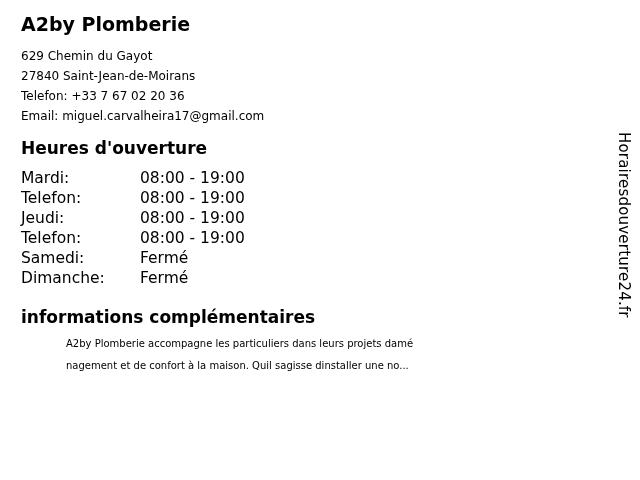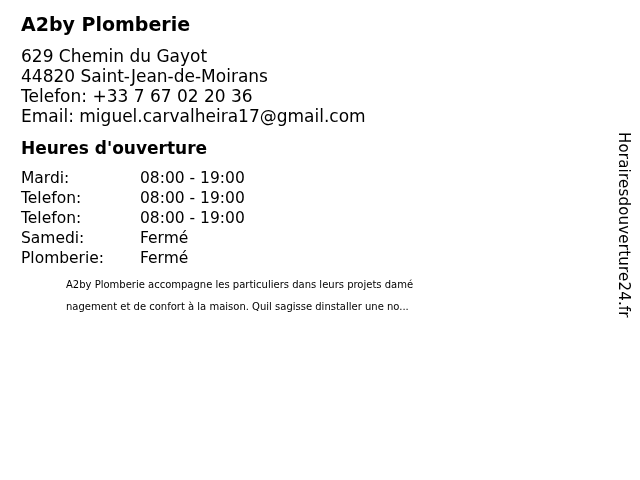--- a/index.html
+++ b/index.html
@@ -14,21 +14,21 @@
     width: 640px; height: 480px;
     padding: 12px 12px 0 21px;
     overflow: hidden;
   }
   h1.title {
     font-size: 19px;
     font-weight: bold;
     margin: 1px 0 11px 0;
   }
   .address {
-    font-size: 17px;
+    font-size: 12px;
     line-height: 20px;
   }
   h2.section-heading {
     font-size: 17px;
     font-weight: bold;
     line-height: 20px;
   }
   .hours-heading { margin-top: 12px; }
   table.hours-table {
     border-collapse: collapse;
@@ -61,52 +61,57 @@
 </style>
 </head>
 <body>
 
 <div class="page">
 
   <h1 class="title">A2by Plomberie</h1>
 
   <div class="address">
     <div>629 Chemin du Gayot</div>
-    <div>44820 Saint-Jean-de-Moirans</div>
+    <div>27840 Saint-Jean-de-Moirans</div>
     <div><span>Telefon:</span> <span>+33 7 67 02 20 36</span></div>
     <div><span>Email:</span> <span>miguel.carvalheira17@gmail.com</span></div>
   </div>
 
   <h2 class="section-heading hours-heading">Heures d'ouverture</h2>
 
   <table class="hours-table">
     <tbody>
       <tr>
         <td class="day">Mardi:</td>
         <td class="time">08:00 - 19:00</td>
       </tr>
       <tr>
         <td class="day">Telefon:</td>
         <td class="time">08:00 - 19:00</td>
       </tr>
       <tr>
+        <td class="day">Jeudi:</td>
+        <td class="time">08:00 - 19:00</td>
+      </tr>
+      <tr>
         <td class="day">Telefon:</td>
         <td class="time">08:00 - 19:00</td>
       </tr>
       <tr>
         <td class="day">Samedi:</td>
         <td class="time">Fermé</td>
       </tr>
       <tr>
-        <td class="day">Plomberie:</td>
+        <td class="day">Dimanche:</td>
         <td class="time">Fermé</td>
       </tr>
     </tbody>
   </table>
 
+  <h2 class="section-heading info-heading">informations complémentaires</h2>
 
   <div class="info-text">
     <div>A2by Plomberie accompagne les particuliers dans leurs projets damé</div>
     <div>nagement et de confort à la maison. Quil sagisse dinstaller une no...</div>
   </div>
 
   <div class="watermark">Horairesdouverture24.fr</div>
 
 </div>
 

